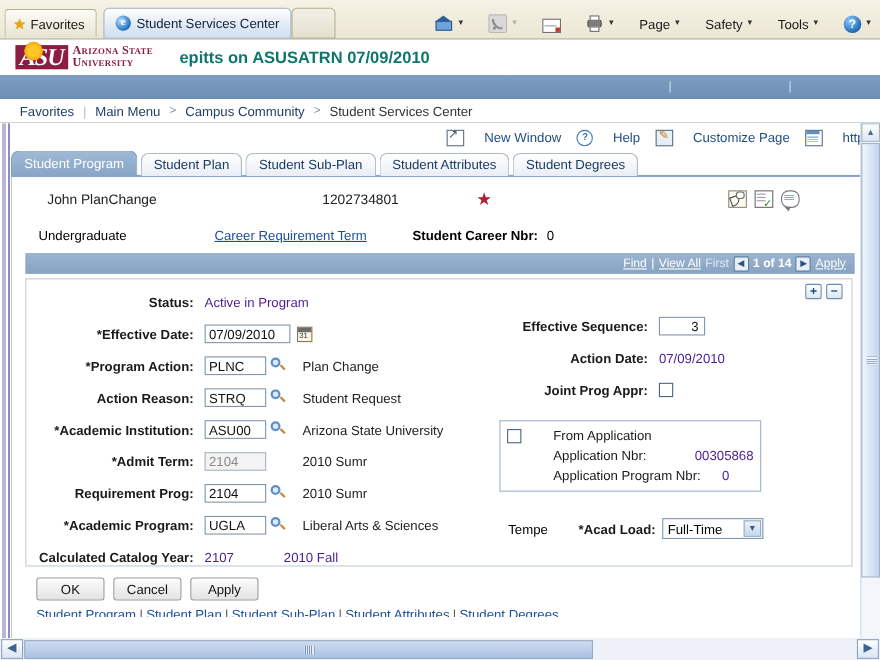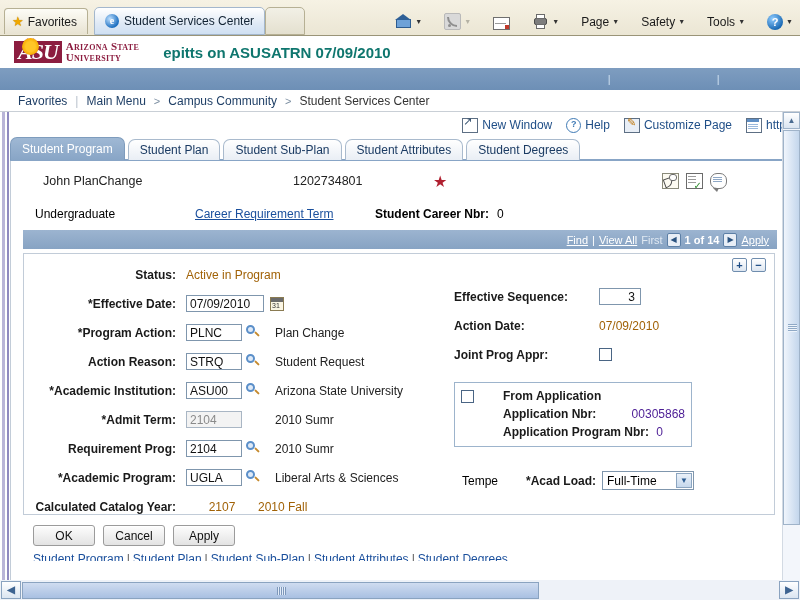--- a/index.html
+++ b/index.html
@@ -123,21 +123,21 @@
   .page{
     position:relative;width:800px;height:calc(600px - 112px);box-sizing:border-box;
     background:#fff;overflow:hidden;
   }
   .left-rail{position:absolute;left:0;top:0;width:10px;height:100%;
     background:linear-gradient(90deg,#ffffff 0 2px,#b9b5d8 2px 5px,#ffffff 5px 7px,#8f8ac0 7px 9px,#ffffff 9px);}
   .toolset{
     display:flex;align-items:center;justify-content:flex-end;gap:14px;
     height:22px;padding-right:14px;padding-top:2px;font-size:12px;color:#1f4e87;
   }
-  .toolset .ti{display:flex;align-items:center;gap:4px;cursor:default;}
+  .toolset .ti{display:flex;align-items:center;gap:18px;cursor:default;}
   .ti-ico{width:14px;height:13px;position:relative;display:inline-block;}
   .nw-ico{border:1px solid #5d6f84;background:#fff;}
   .nw-ico::after{content:"↗";position:absolute;left:0px;top:-4px;font-size:11px;color:#33506e;}
   .help-ico{width:13px;height:13px;border-radius:50%;border:1.5px solid #3f7ab5;color:#3f7ab5;
     font-size:9px;font-weight:bold;text-align:center;line-height:11px;}
   .cust-ico{border:1px solid #5d6f84;background:#e8eef6;}
   .cust-ico::after{content:"✎";position:absolute;left:2px;top:-3px;font-size:11px;color:#c07a12;}
   .http-ico{border:1px solid #5d6f84;background:#fff;}
   .http-ico::before{content:"";position:absolute;left:0;top:0;width:12px;height:3px;background:#5f8ec4;}
   .http-ico::after{content:"";position:absolute;left:1px;top:5px;width:10px;height:5px;
@@ -205,50 +205,50 @@
   .form-box{
     margin:4px 12px 0 12px;border:1px solid #c2ccd8;background:#fff;
     position:relative;height:262px;box-sizing:border-box;
   }
   .addrow{position:absolute;right:8px;top:4px;display:flex;gap:4px;}
   .sqbtn{width:15px;height:14px;background:linear-gradient(#ffffff,#dde6f1);
     border:1px solid #6f8dae;border-radius:2px;color:#1d4c85;font-size:11px;font-weight:bold;
     line-height:12px;text-align:center;box-sizing:border-box;}
   .frow{display:flex;align-items:center;height:29px;font-size:12px;}
   .flabel{width:162px;text-align:right;padding-right:10px;font-weight:bold;color:#1a1a1a;box-sizing:border-box;}
-  .fval{color:#a16207;text-align:center;}
+  .fval{color:#4c1d95;}
   .inp{
     height:17px;border:1px solid #7f96ad;background:#fff;box-sizing:border-box;
     font-family:"Liberation Sans",sans-serif;font-size:12px;color:#111;padding:0 3px;line-height:15px;
   }
   .inp.dis{background:#f3f3f3;color:#8a8a8a;border-color:#a9b6c4;}
   .inp.w80{width:78px;}
   .inp.w58{width:56px;}
   .inp.num{width:42px;text-align:right;padding-right:5px;}
   .lens{display:inline-block;width:15px;height:15px;position:relative;margin-left:4px;vertical-align:middle;}
   .lens::before{content:"";position:absolute;left:0;top:0;width:9px;height:9px;border-radius:50%;
     border:2px solid #5b8fc9;background:#dfeaf7;box-sizing:border-box;}
   .lens::after{content:"";position:absolute;left:8px;top:8px;width:6px;height:2px;background:#c58a2e;
     transform:rotate(45deg);border-radius:1px;}
   .caly{display:inline-block;width:14px;height:14px;margin-left:6px;vertical-align:middle;
     background:#fbf6e4;border:1px solid #8a7b52;box-sizing:border-box;position:relative;}
   .caly::before{content:"";position:absolute;left:0;top:0;right:0;height:4px;background:#6b6b6b;}
   .caly::after{content:"31";position:absolute;left:1px;top:3px;font-size:7px;color:#333;line-height:9px;}
   .desc{margin-left:14px;color:#222;}
   .right-col{position:absolute;left:430px;top:0;width:330px;}
   .rrow{display:flex;align-items:center;height:29px;font-size:12px;}
-  .rlabel{width:145px;text-align:left;padding-right:10px;font-weight:bold;color:#1a1a1a;box-sizing:border-box;}
+  .rlabel{width:145px;text-align:right;padding-right:10px;font-weight:bold;color:#1a1a1a;box-sizing:border-box;}
   .chk{width:13px;height:13px;border:1px solid #4a6584;background:#fff;display:inline-block;box-sizing:border-box;}
 
   .adm-box{position:absolute;left:0px;top:128px;width:238px;border:1px solid #9db4cc;background:#fff;box-sizing:border-box;}
   .adm-hdr{height:15px;background:linear-gradient(#8fabc8,#7d9cbc);color:#fff;font-size:11px;
     font-weight:bold;padding-left:6px;line-height:15px;}
   .adm-body{padding:4px 6px 5px 6px;font-size:12px;}
   .adm-line{display:flex;align-items:center;height:18px;}
-  .adm-line .al{font-weight:bold;color:#1a1a1a;padding-left:24px;}
+  .adm-line .al{font-weight:normal;color:#1a1a1a;padding-left:24px;}
   .adm-line .av{margin-left:auto;color:#4c1d95;}
   .sel{
     height:19px;border:1px solid #7f96ad;background:#fff;box-sizing:border-box;
     font-size:12px;display:inline-flex;align-items:center;padding-left:4px;width:92px;position:relative;
   }
   .sel .arrow{position:absolute;right:1px;top:1px;width:16px;height:15px;
     background:linear-gradient(#eaf1f9,#c6d8ec);border:1px solid #8ba5c0;box-sizing:border-box;
     color:#2c5d93;font-size:8px;text-align:center;line-height:13px;}
 
   .btnrow{display:flex;gap:8px;margin:10px 0 0 22px;}

